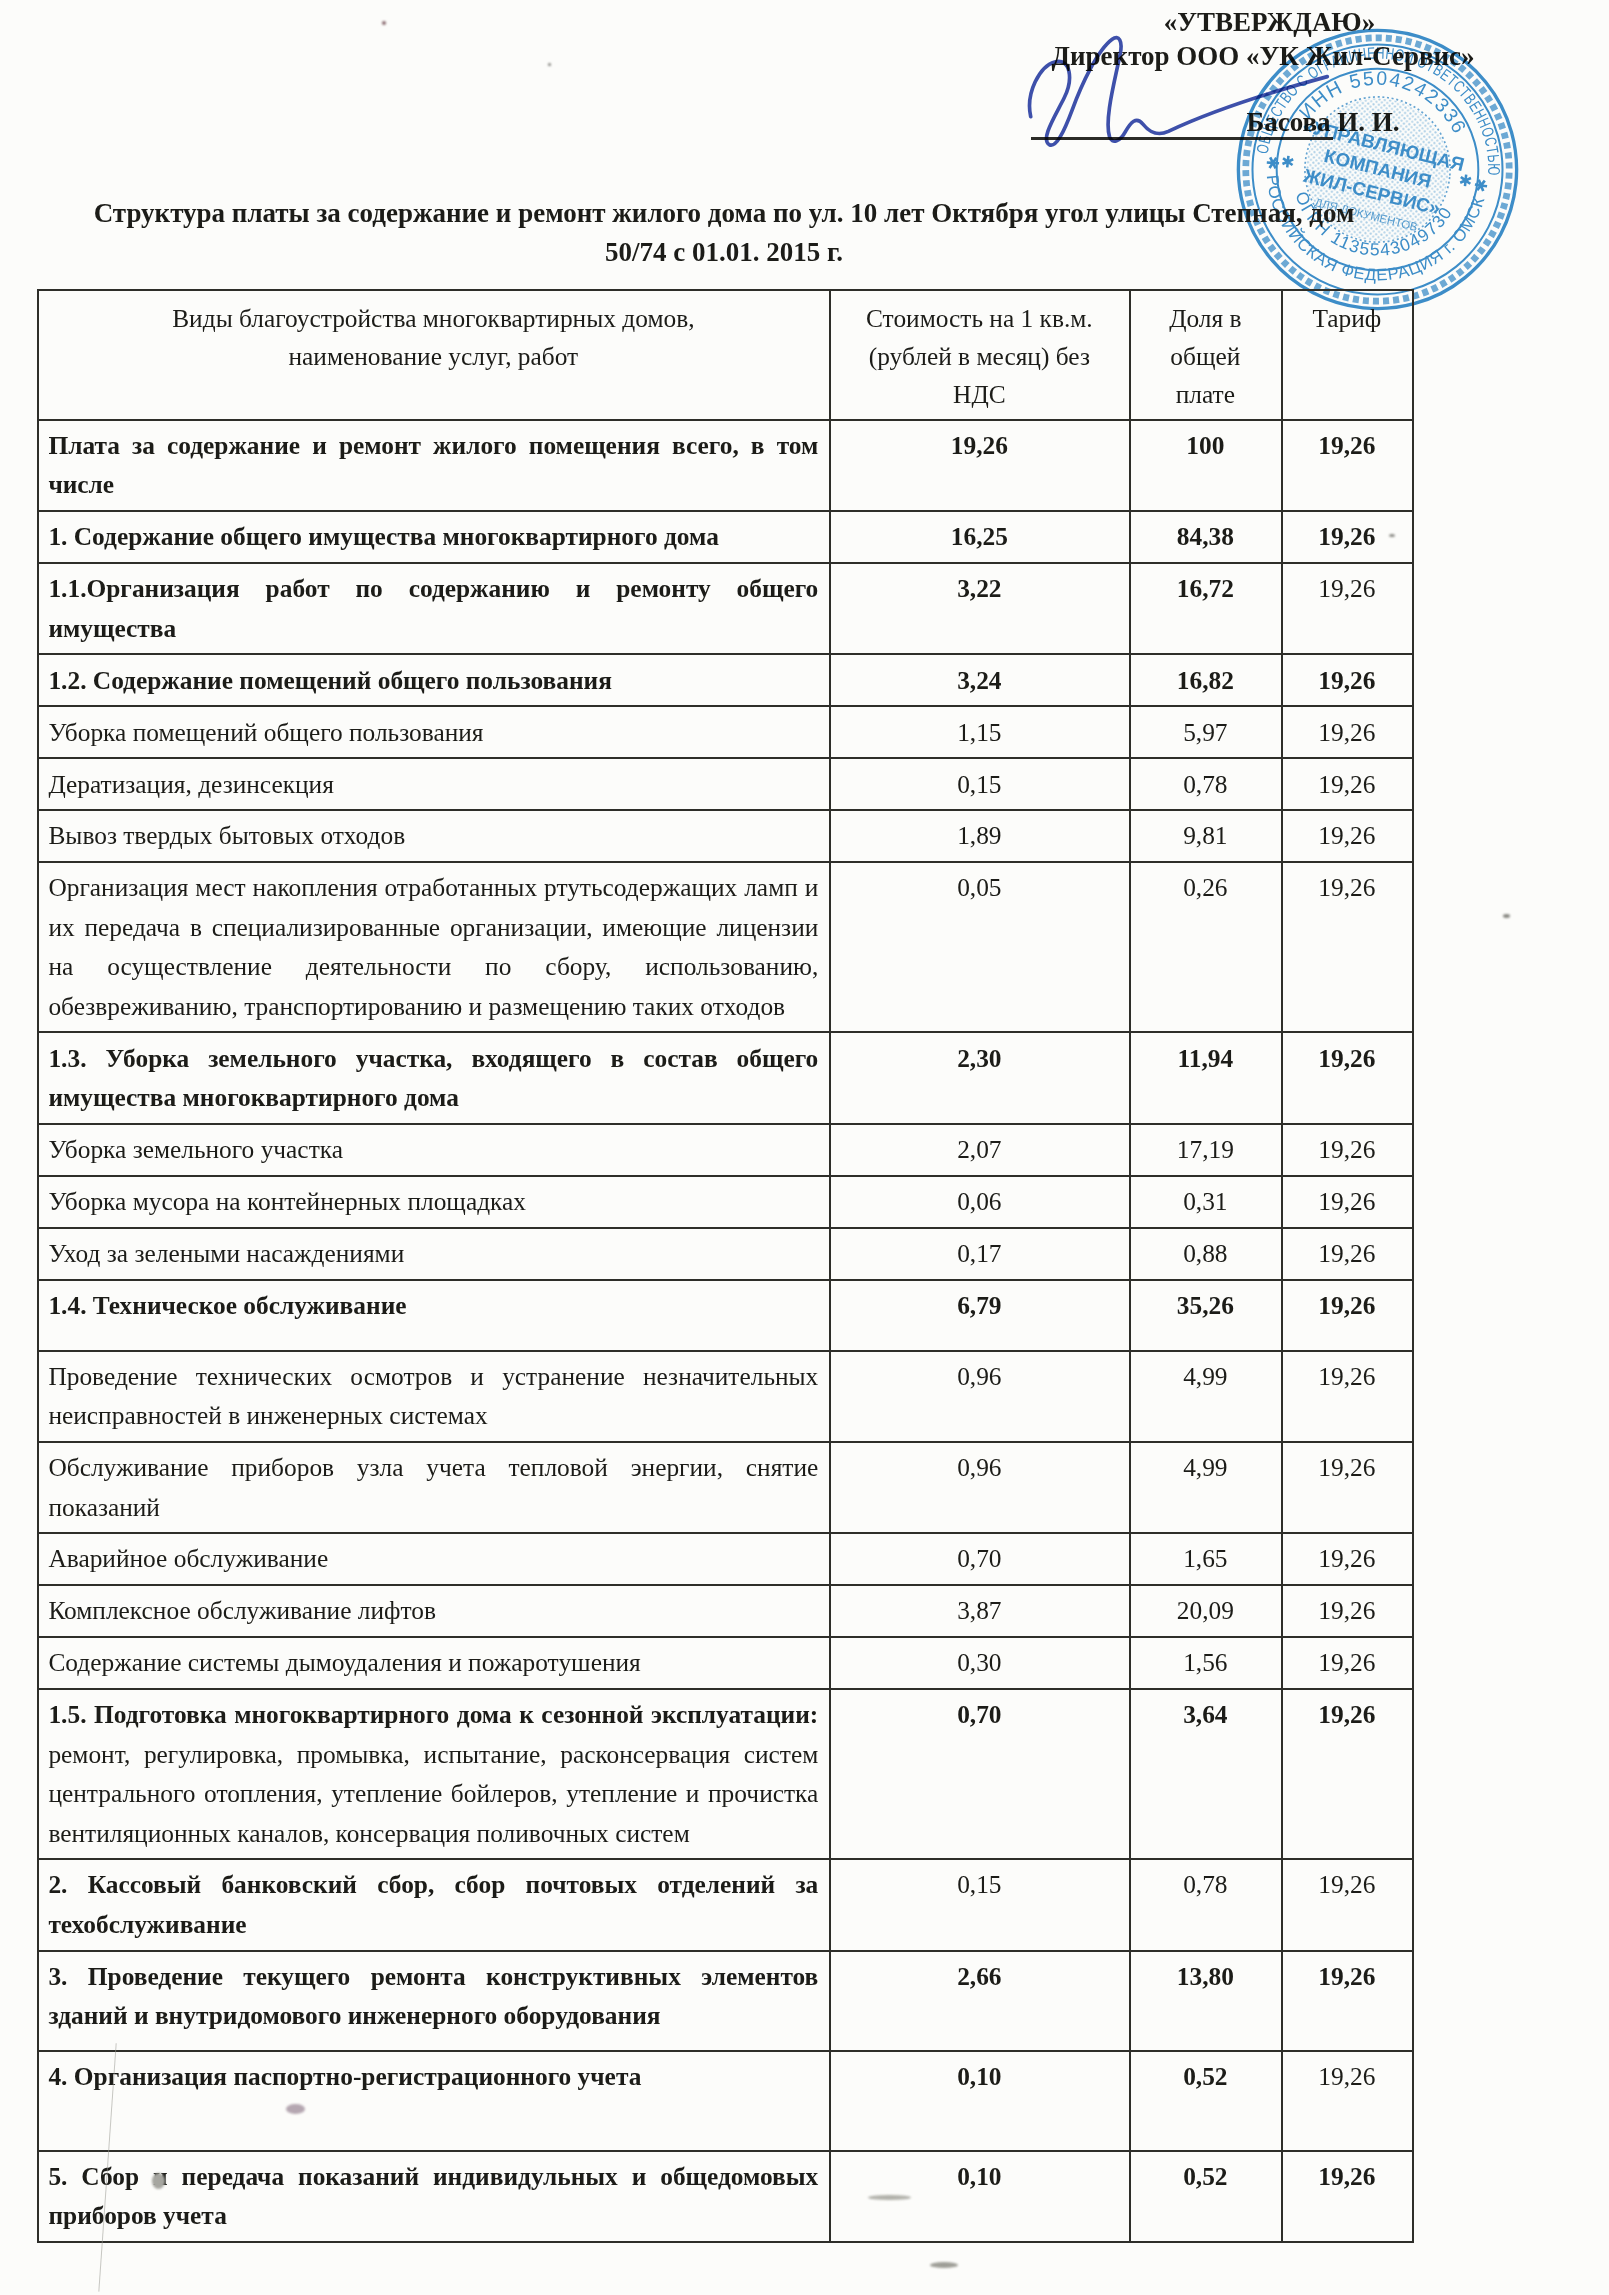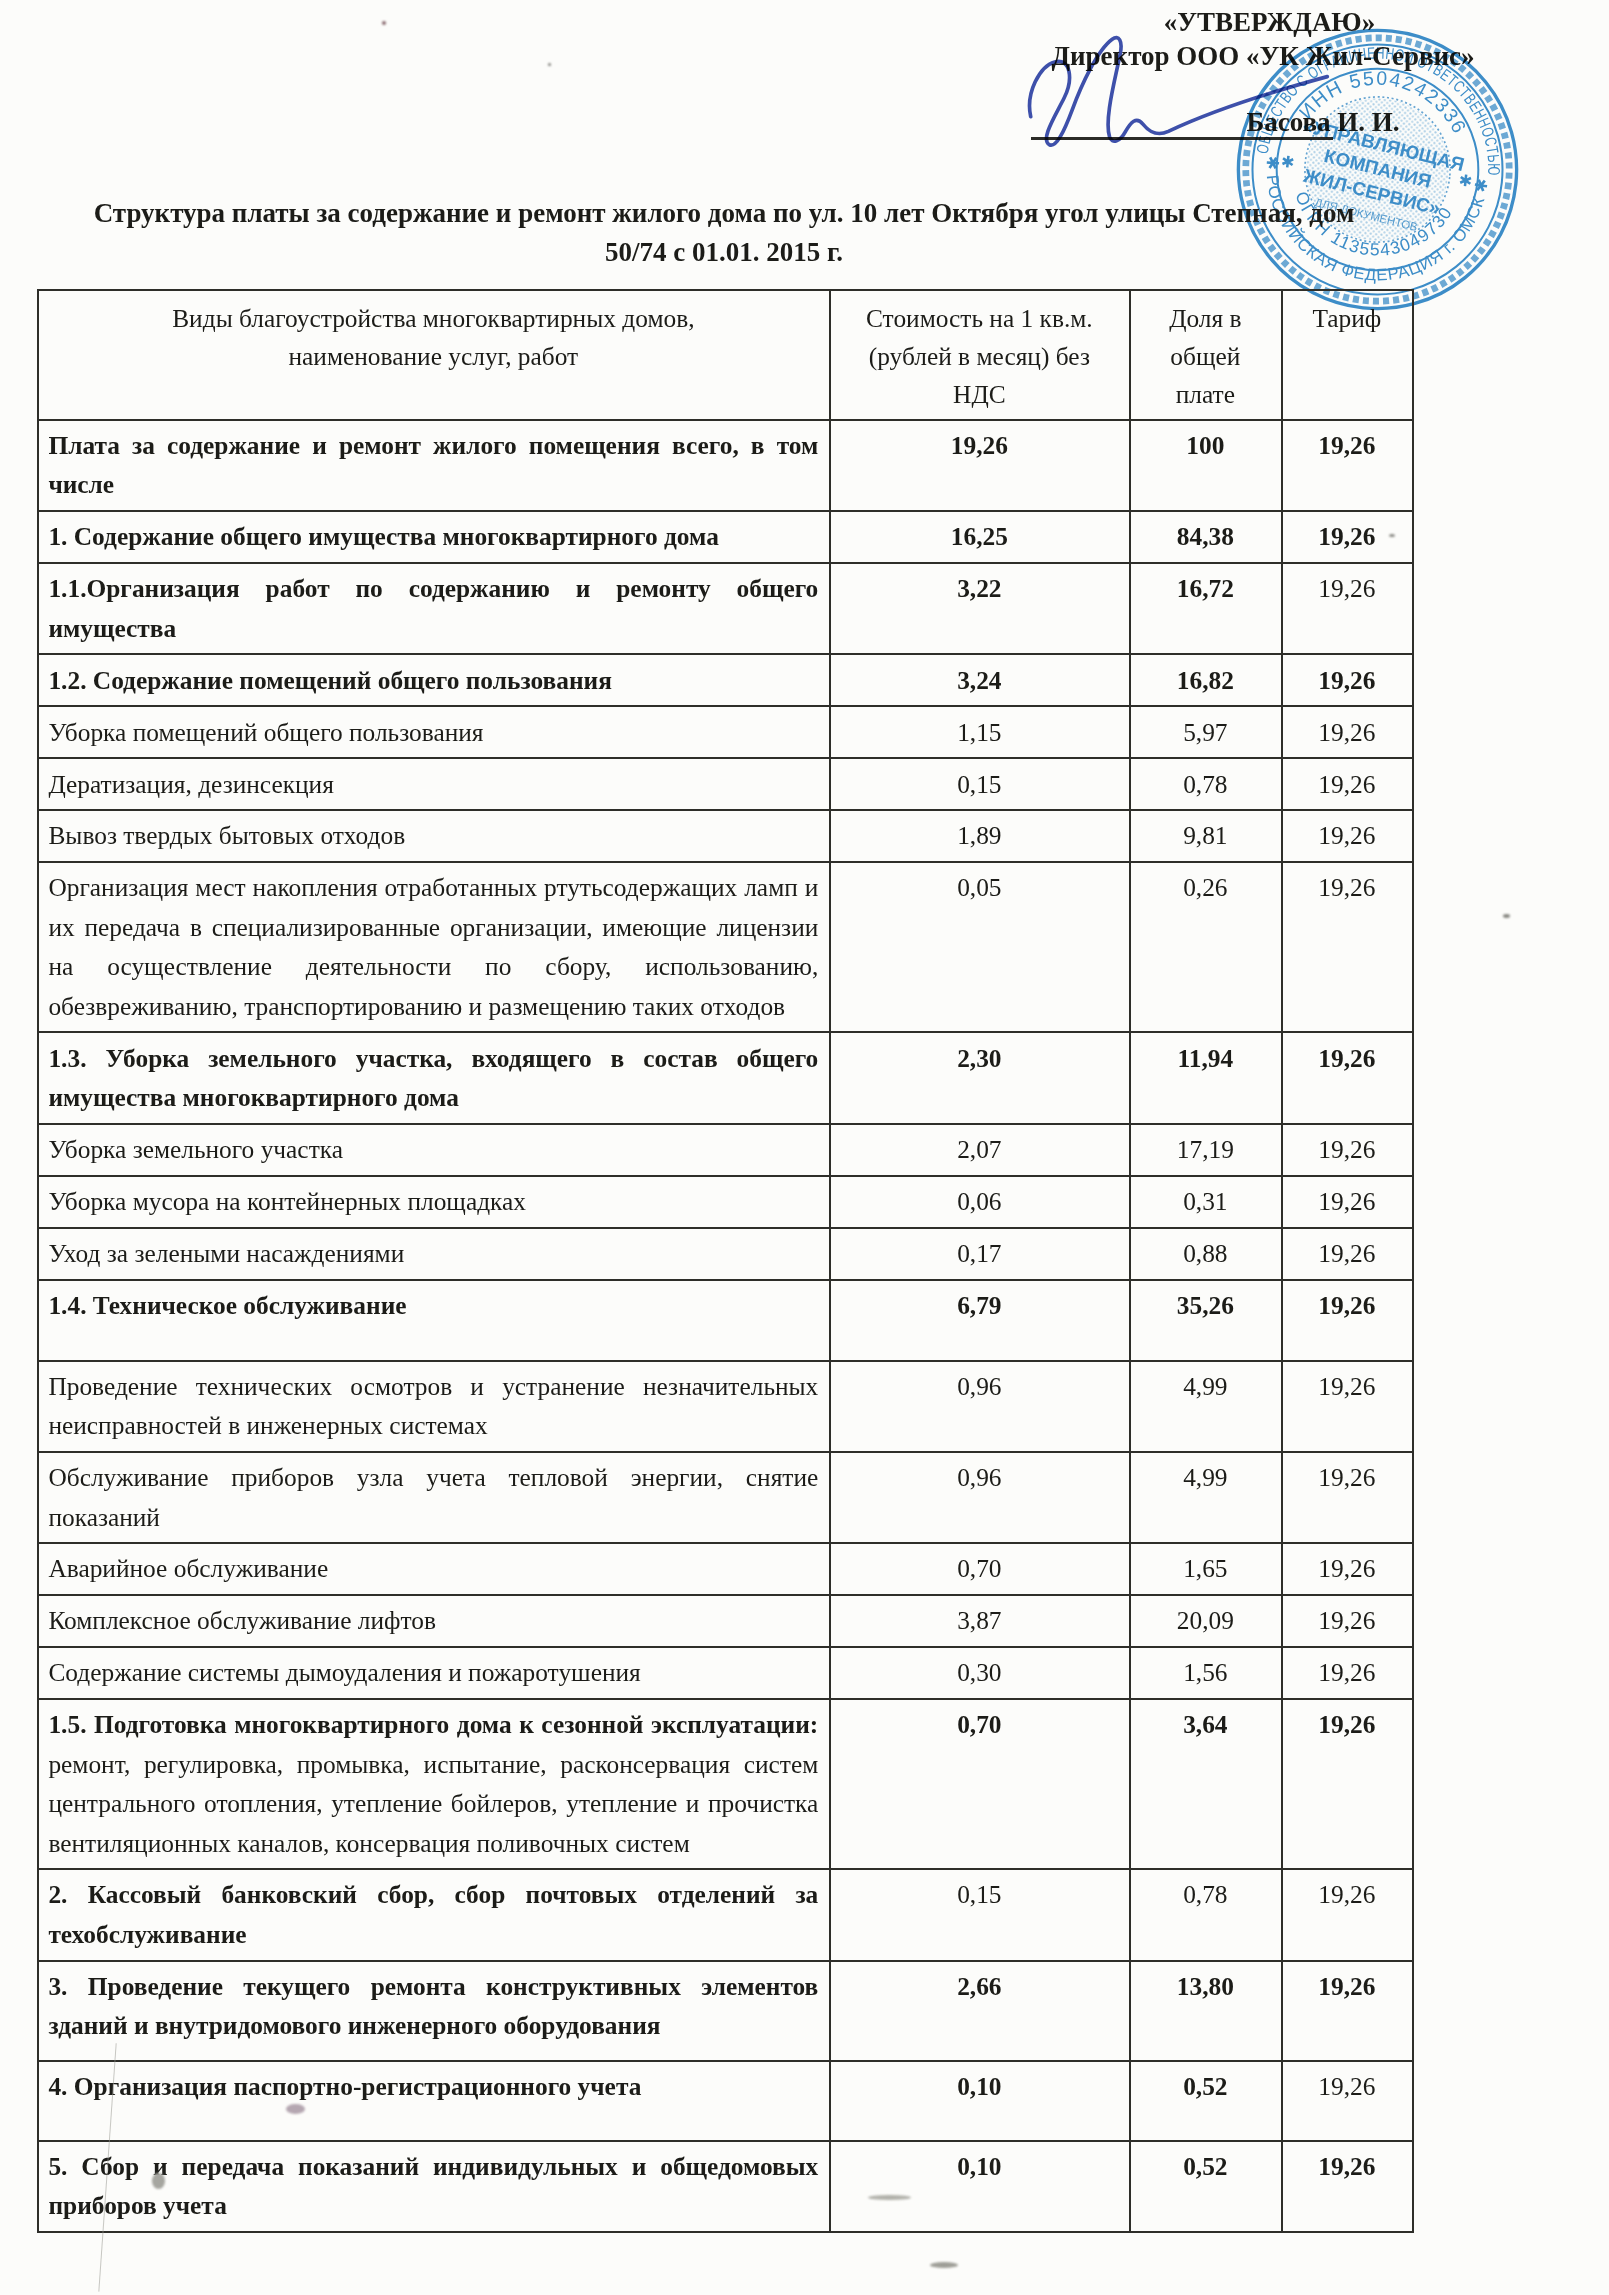--- a/index.html
+++ b/index.html
@@ -180,21 +180,21 @@
           <td class="num">0,06</td>
           <td class="num">0,31</td>
           <td class="num">19,26</td>
         </tr>
         <tr style="height: 49px;">
           <td class="name"><span>Уход за зелеными насаждениями</span></td>
           <td class="num">0,17</td>
           <td class="num">0,88</td>
           <td class="num">19,26</td>
         </tr>
-        <tr style="height: 81px;">
+        <tr style="height: 71px;">
           <td class="name"><span class="b">1.4. Техническое обслуживание</span></td>
           <td class="num b">6,79</td>
           <td class="num b">35,26</td>
           <td class="num b">19,26</td>
         </tr>
         <tr style="height: 88px;">
           <td class="name"><span>Проведение технических осмотров и устранение незначительных неисправностей в инженерных системах</span></td>
           <td class="num">0,96</td>
           <td class="num">4,99</td>
           <td class="num">19,26</td>
@@ -234,21 +234,21 @@
           <td class="num">0,15</td>
           <td class="num">0,78</td>
           <td class="num">19,26</td>
         </tr>
         <tr style="height: 100px;">
           <td class="name"><span class="b">3. Проведение текущего ремонта конструктивных элементов зданий и внутридомового инженерного оборудования</span></td>
           <td class="num b">2,66</td>
           <td class="num b">13,80</td>
           <td class="num b">19,26</td>
         </tr>
-        <tr style="height: 80px;">
+        <tr style="height: 100px;">
           <td class="name"><span class="b">4. Организация паспортно-регистрационного учета</span></td>
           <td class="num b">0,10</td>
           <td class="num b">0,52</td>
           <td class="num">19,26</td>
         </tr>
         <tr style="height: 70px;">
           <td class="name"><span class="b">5. Сбор и передача показаний индивидульных и общедомовых приборов учета</span></td>
           <td class="num b">0,10</td>
           <td class="num b">0,52</td>
           <td class="num b">19,26</td>

